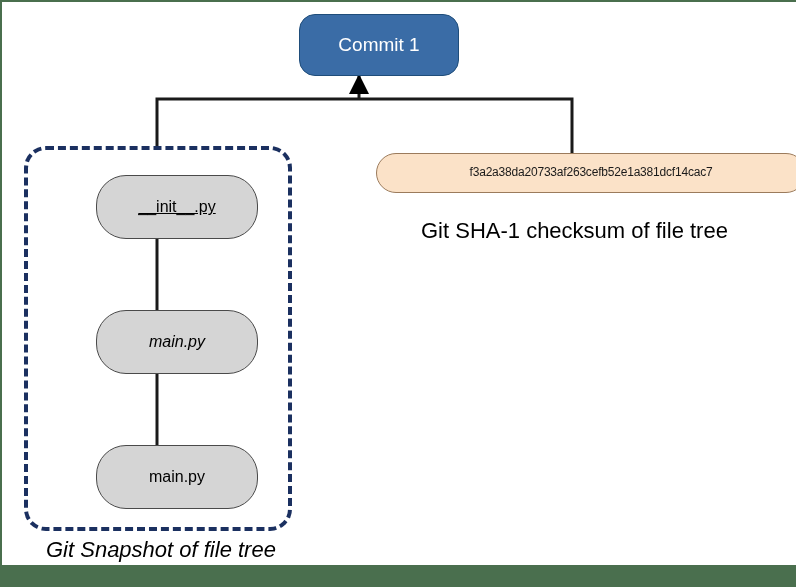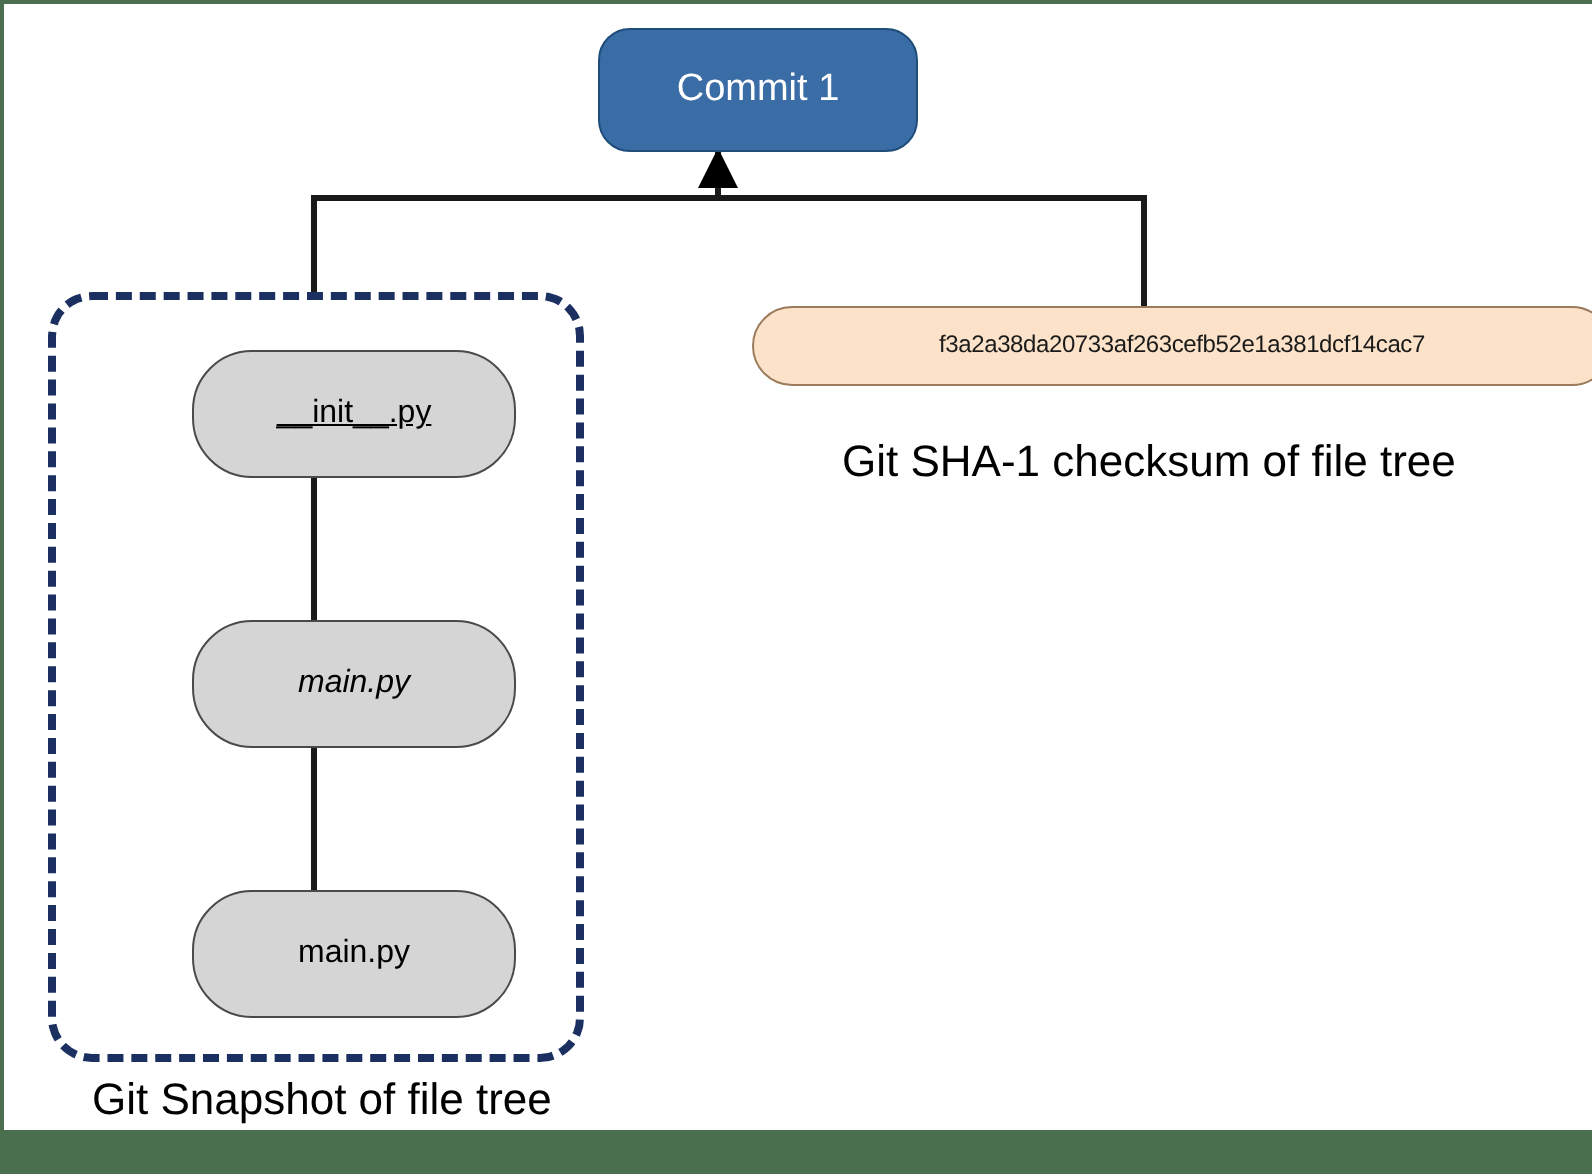--- a/index.html
+++ b/index.html
@@ -99,20 +99,21 @@
   
   .caption {
     position: absolute;
     color: #000000;
     font-size: 22px;
     white-space: nowrap;
   }
   #snapshot-caption {
     left: 44px;
     top: 535px;
+    font-style: italic;
   }
   #sha-caption {
     left: 419px;
     top: 216px;
   }
 
   
   #links {
     position: absolute;
     left: 0;

